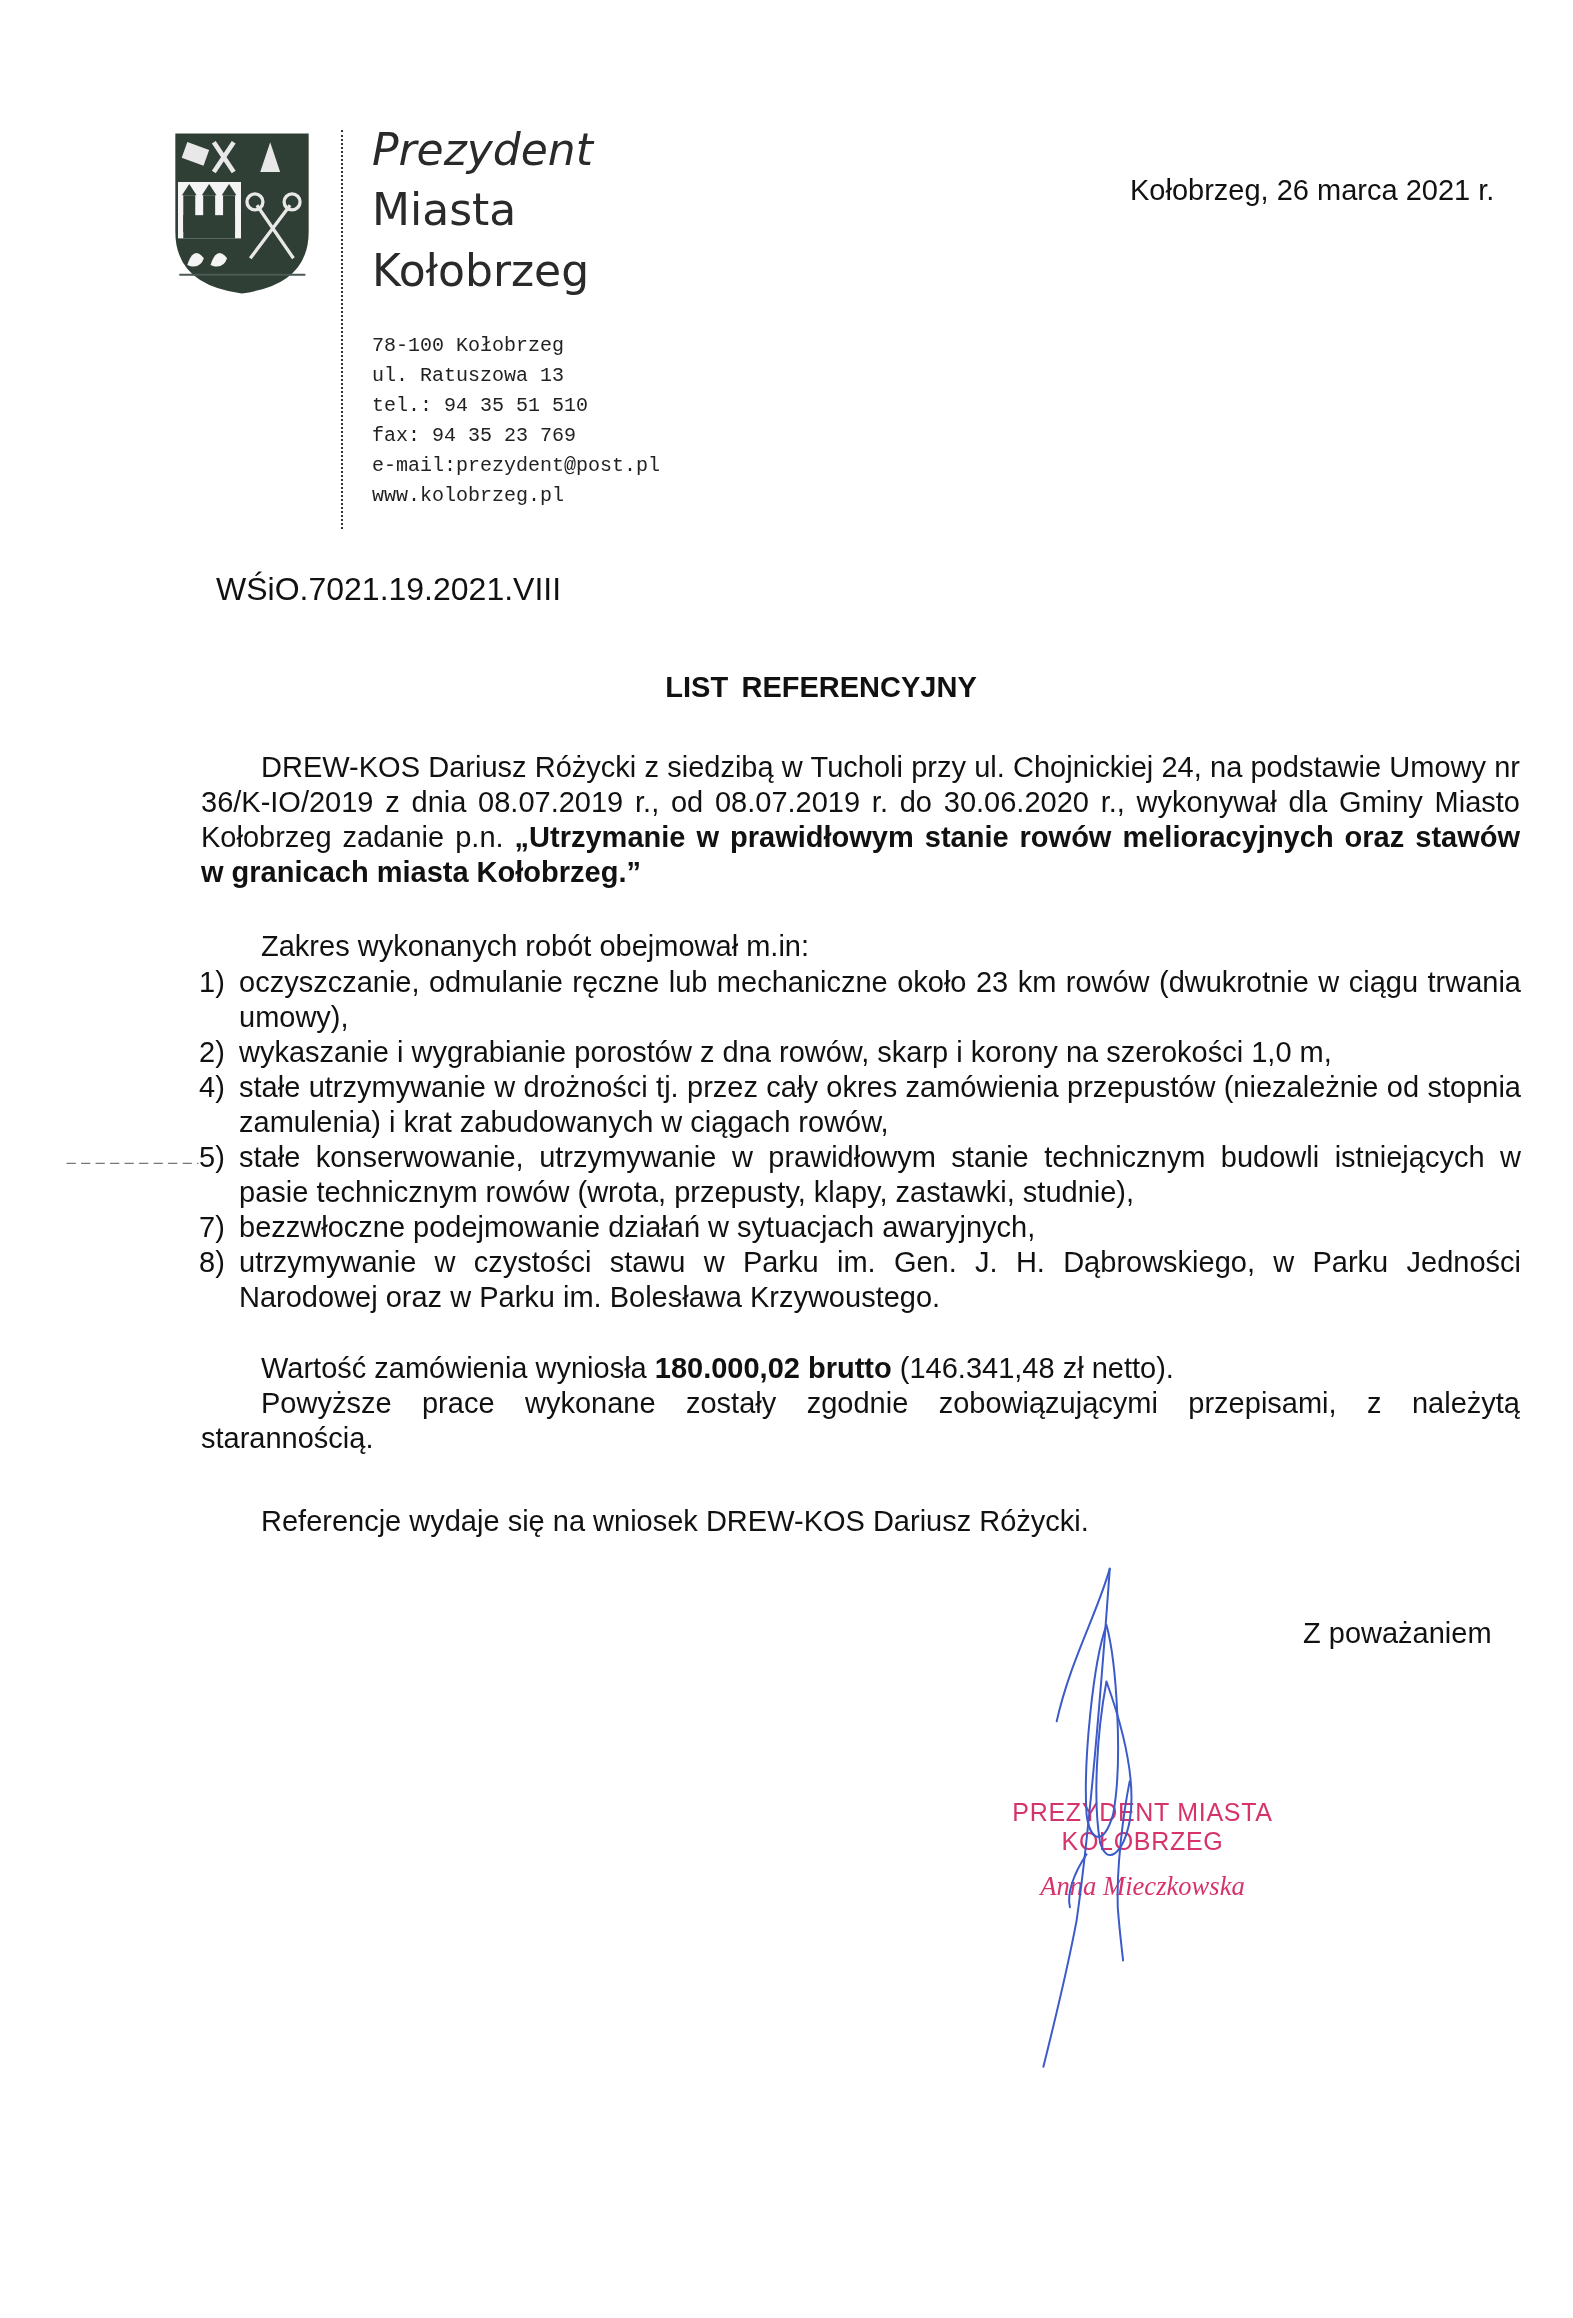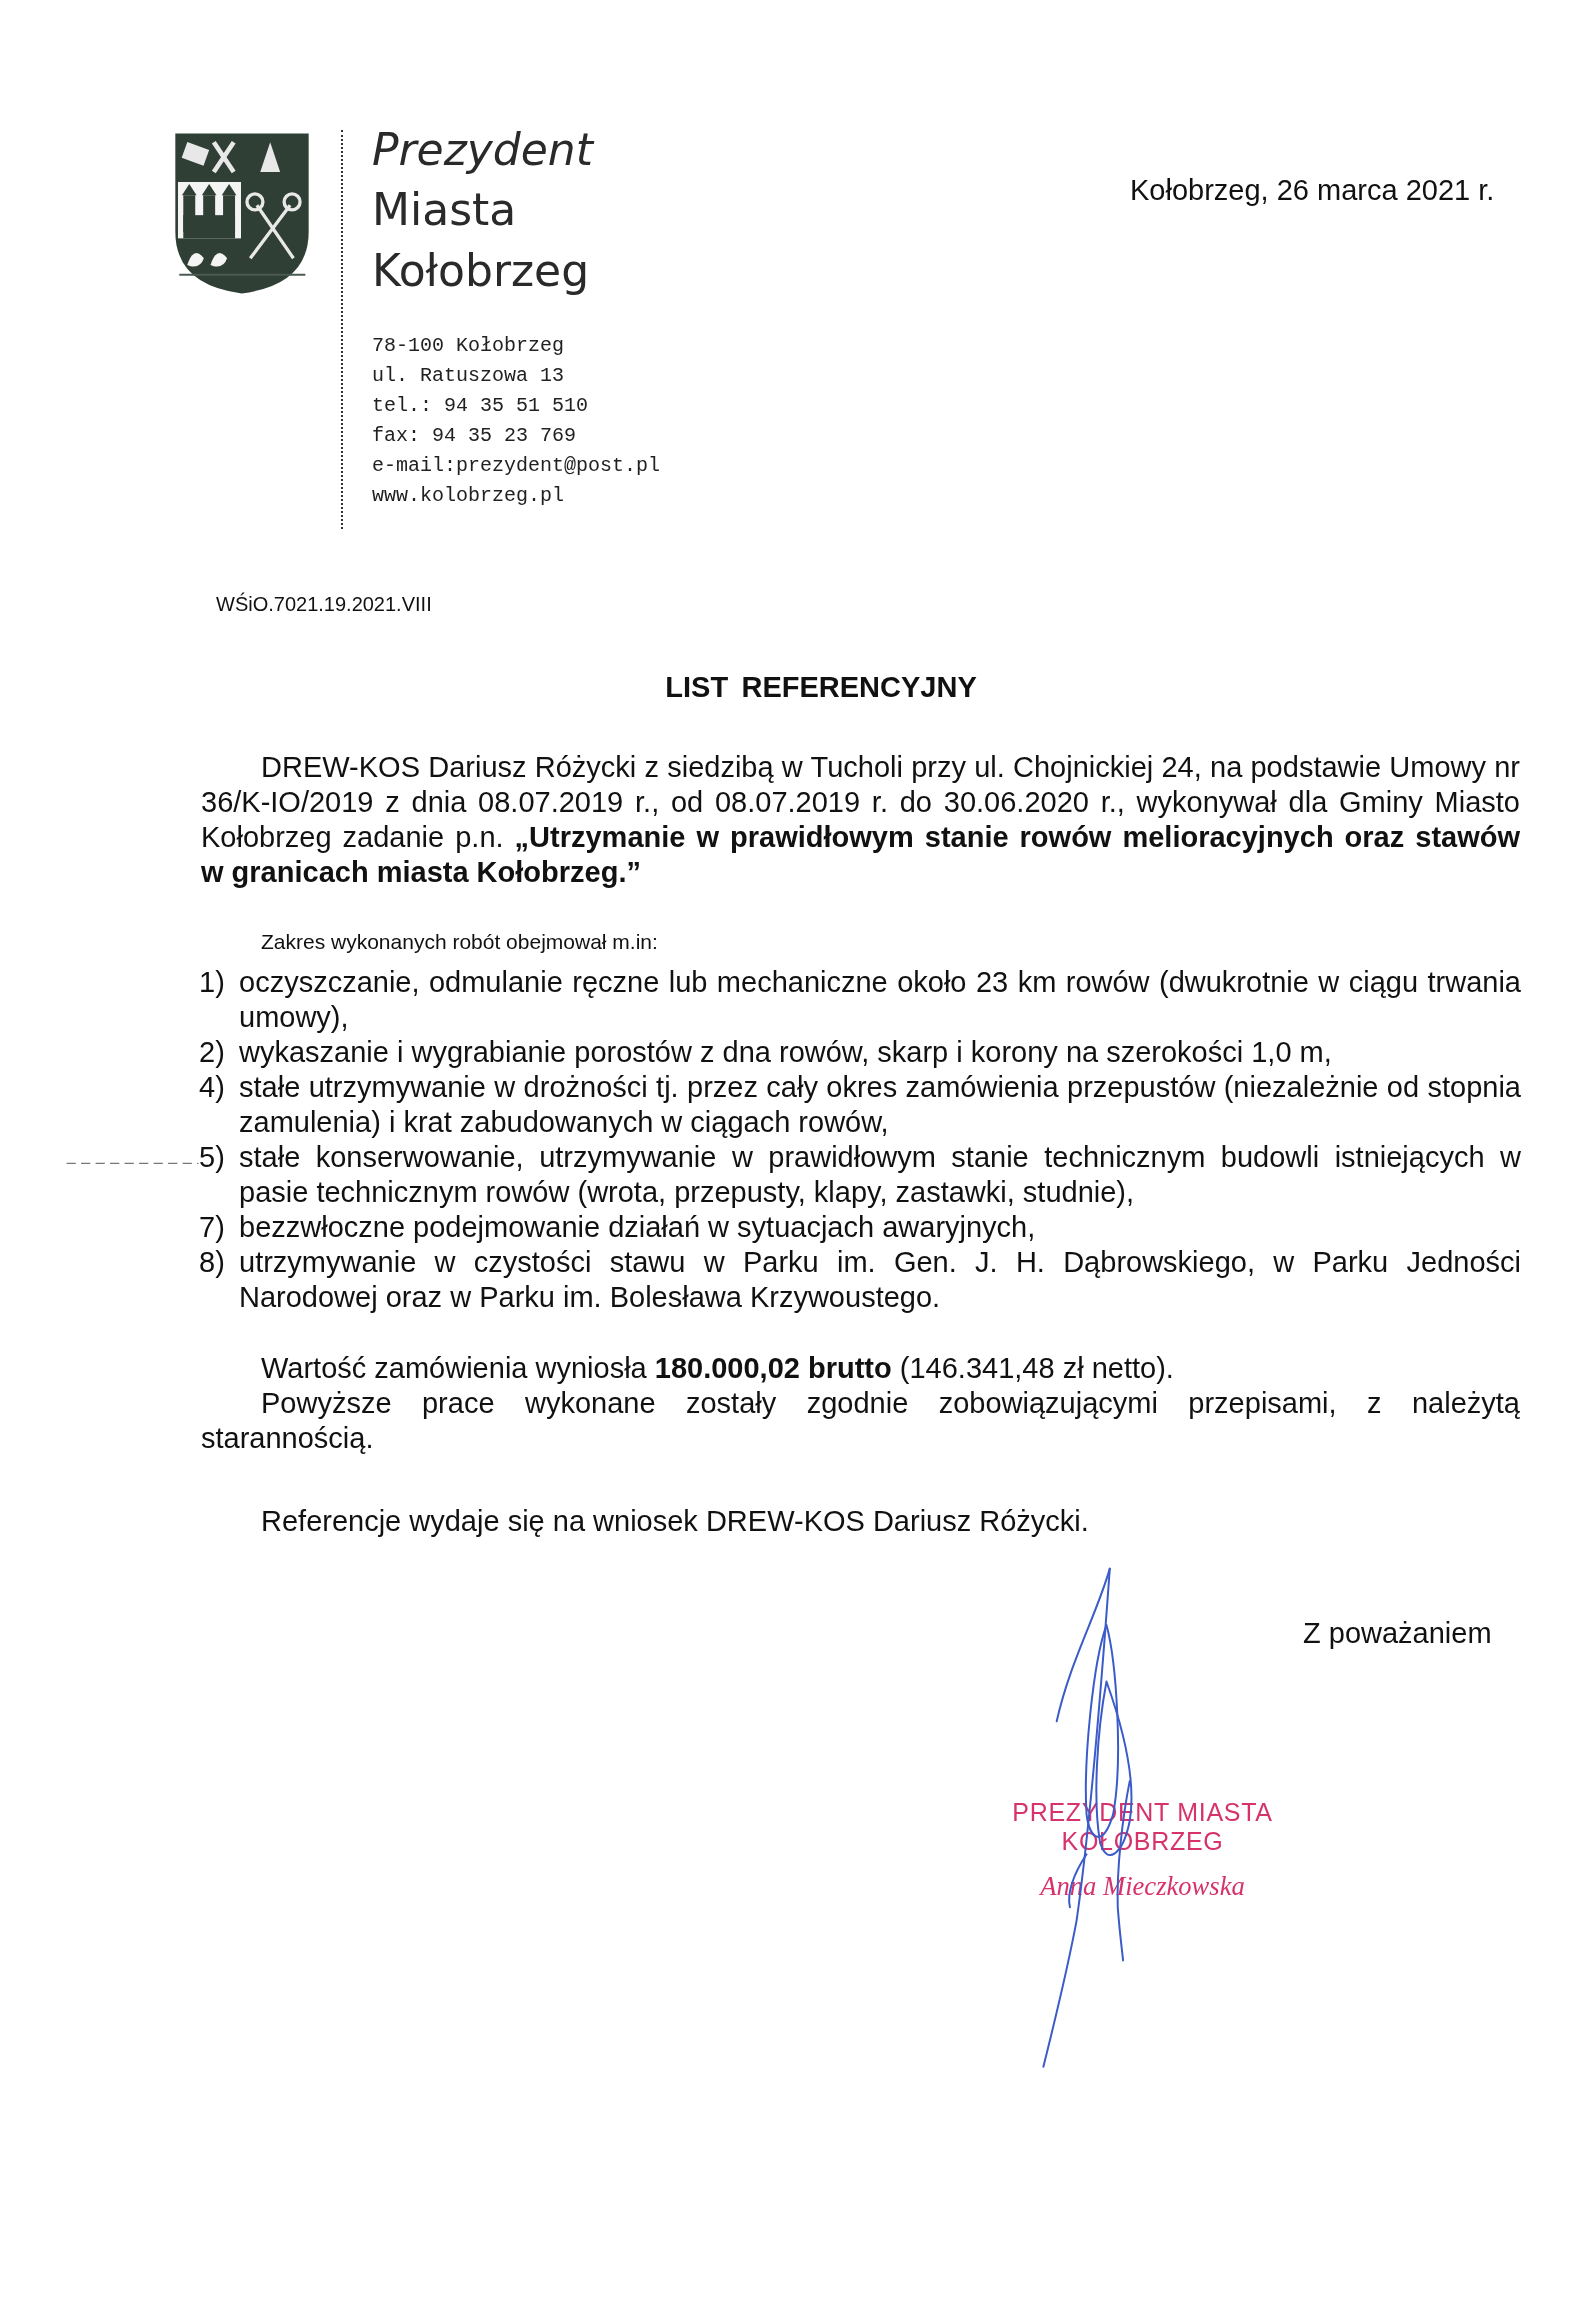--- a/index.html
+++ b/index.html
@@ -9,25 +9,25 @@
   
   #crest{left:174px;top:132px;width:136px;height:163px;}
   #sep{left:341px;top:130px;width:0;height:399px;border-left:2px dotted #333;}
   .lh-title{left:372px;font-family:"DejaVu Sans",sans-serif;font-size:44px;line-height:1;color:#2a2a2a;font-weight:normal;letter-spacing:0px;}
   #lh1{top:128px;font-style:italic;}
   #lh2{top:188px;}
   #lh3{top:249px;}
   .lh-addr{left:372px;font-family:Liberation Mono, monospace;font-size:20px;line-height:30px;color:#222;}
   #addr{top:331px;}
   #date{left:1130px;top:174px;font-size:29px;}
-  #ref{left:216px;top:593px;font-size:20px;}
+  #ref{left:216px;top:571px;font-size:32px;}
   #title{left:0;width:1556px;text-align:center;top:671px;font-size:29px;font-weight:bold;word-spacing:5.3px;padding-left:86px;box-sizing:border-box;}
   .body{left:201px;width:1319px;font-size:29px;line-height:35px;text-align:justify;}
   #p1{top:750px;text-indent:60px;}
-  #scopeIntro{left:261px;top:930px;font-size:21px;}
+  #scopeIntro{left:261px;top:930px;font-size:29px;}
   #list{left:199px;top:965px;width:1322px;font-size:29px;line-height:35px;}
   .li{display:flex;}
   .li .num{width:40px;flex:none;}
   .li .txt{flex:1;text-align:justify;}
   #list .li.it5 .txt{padding-left:0;}
   #p2{top:1351px;text-indent:60px;}
   #p3{top:1505px;left:261px;font-size:29px;}
   #closing{left:1303px;top:1617px;font-size:29px;}
   #stamp{left:1003px;top:1798px;width:279px;text-align:center;color:#d6336c;}
   #stamp .s1{font-size:25px;line-height:29px;letter-spacing:0.7px;}

